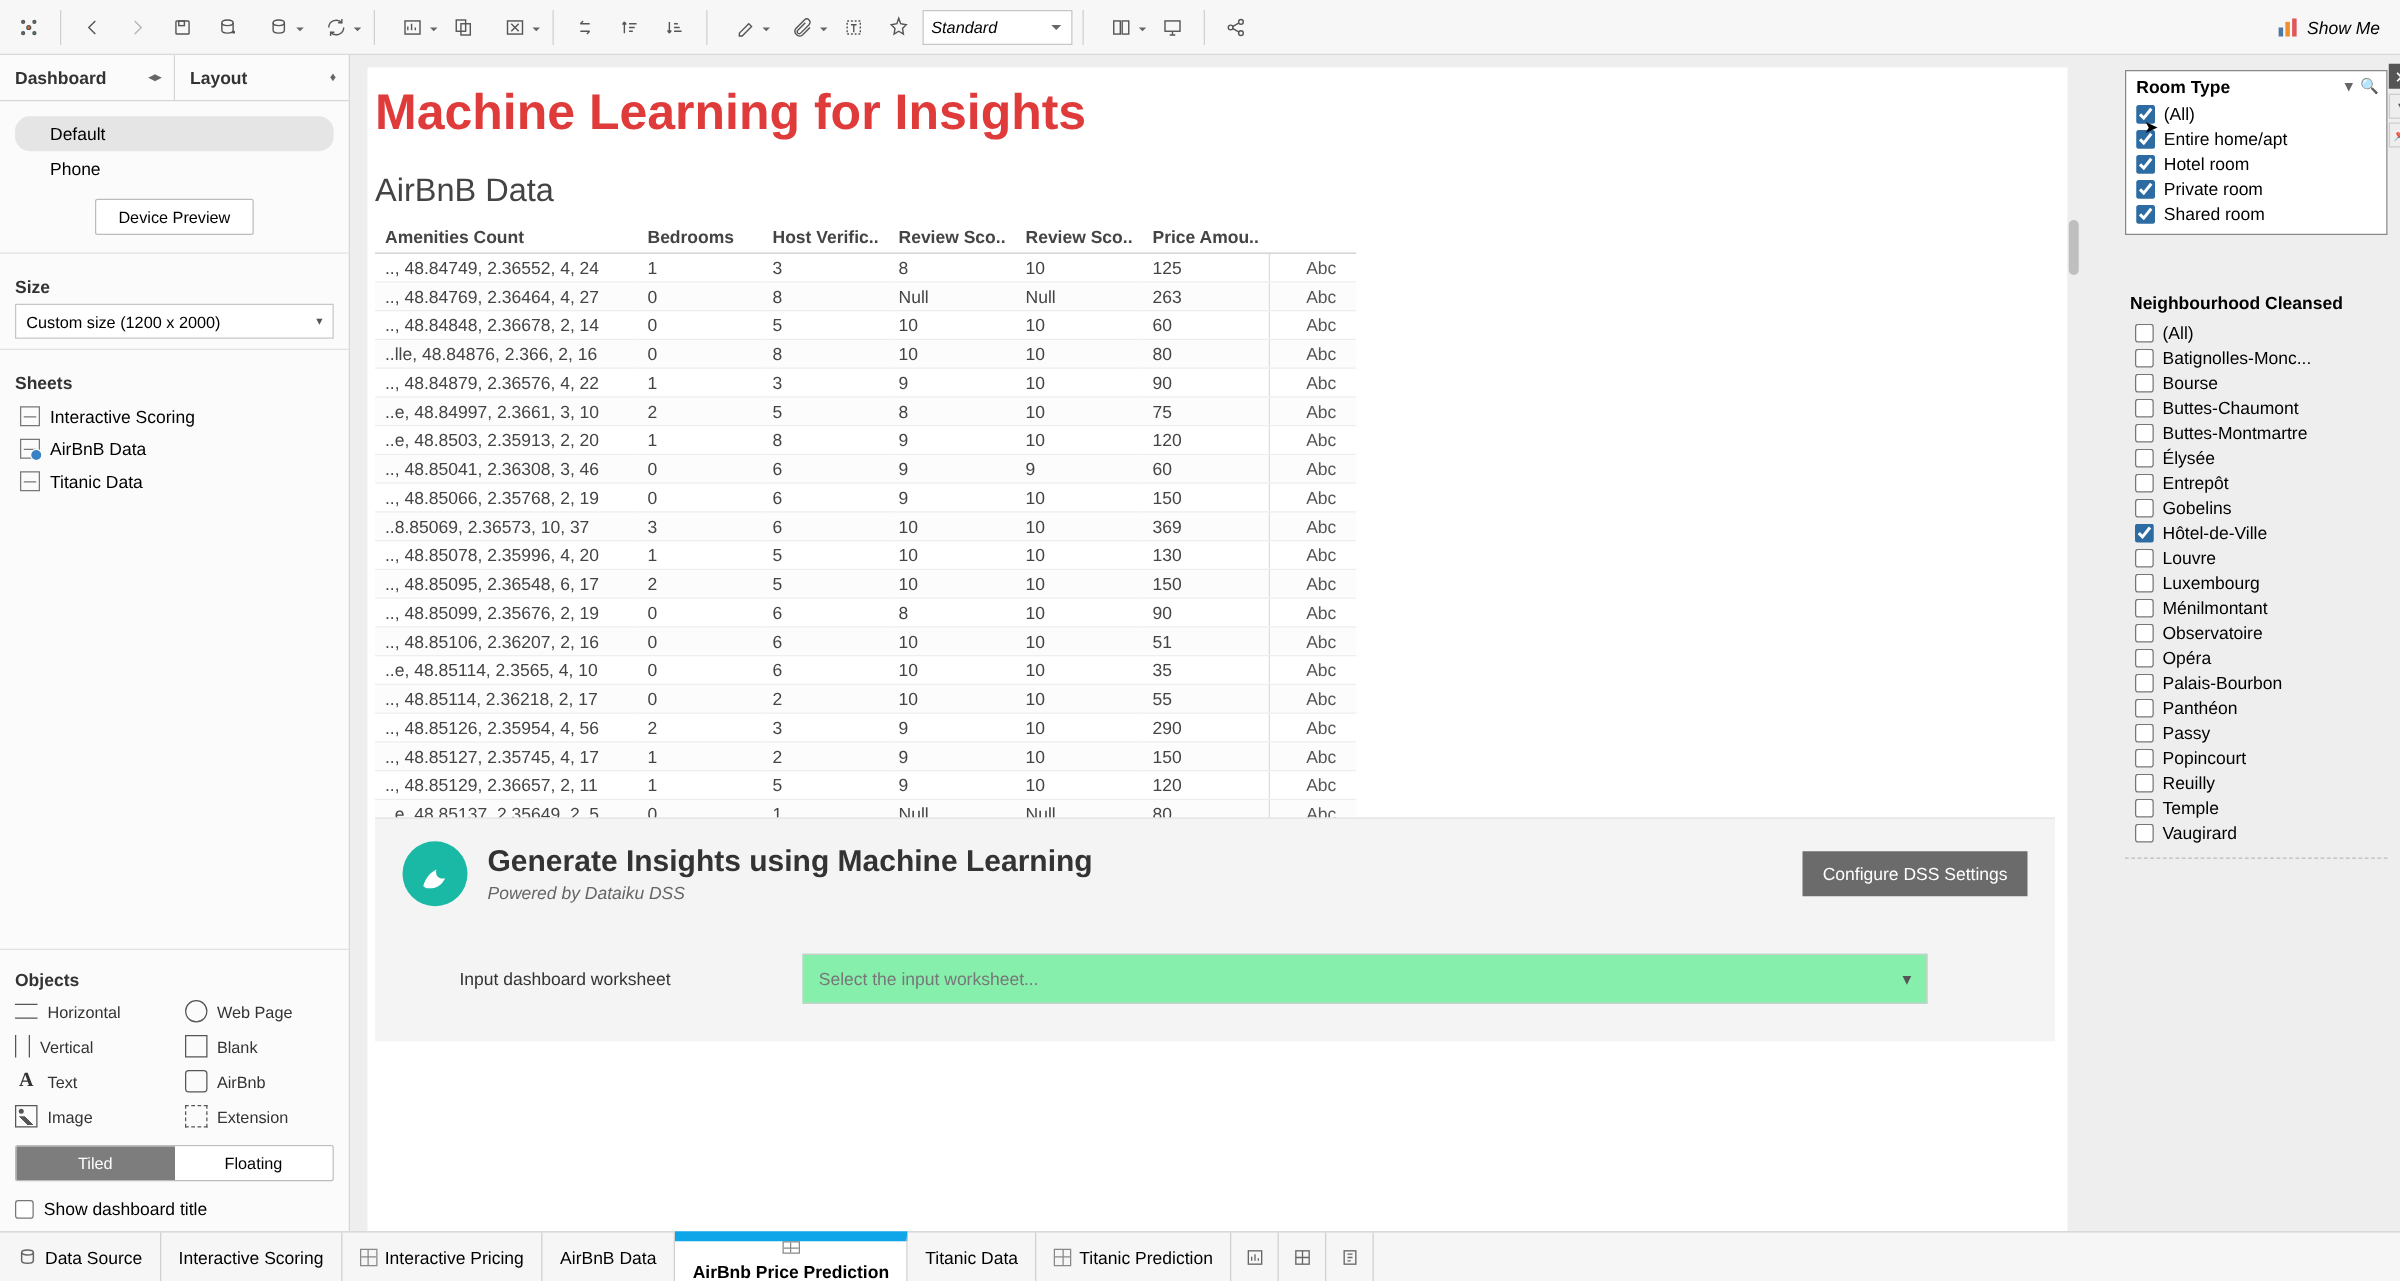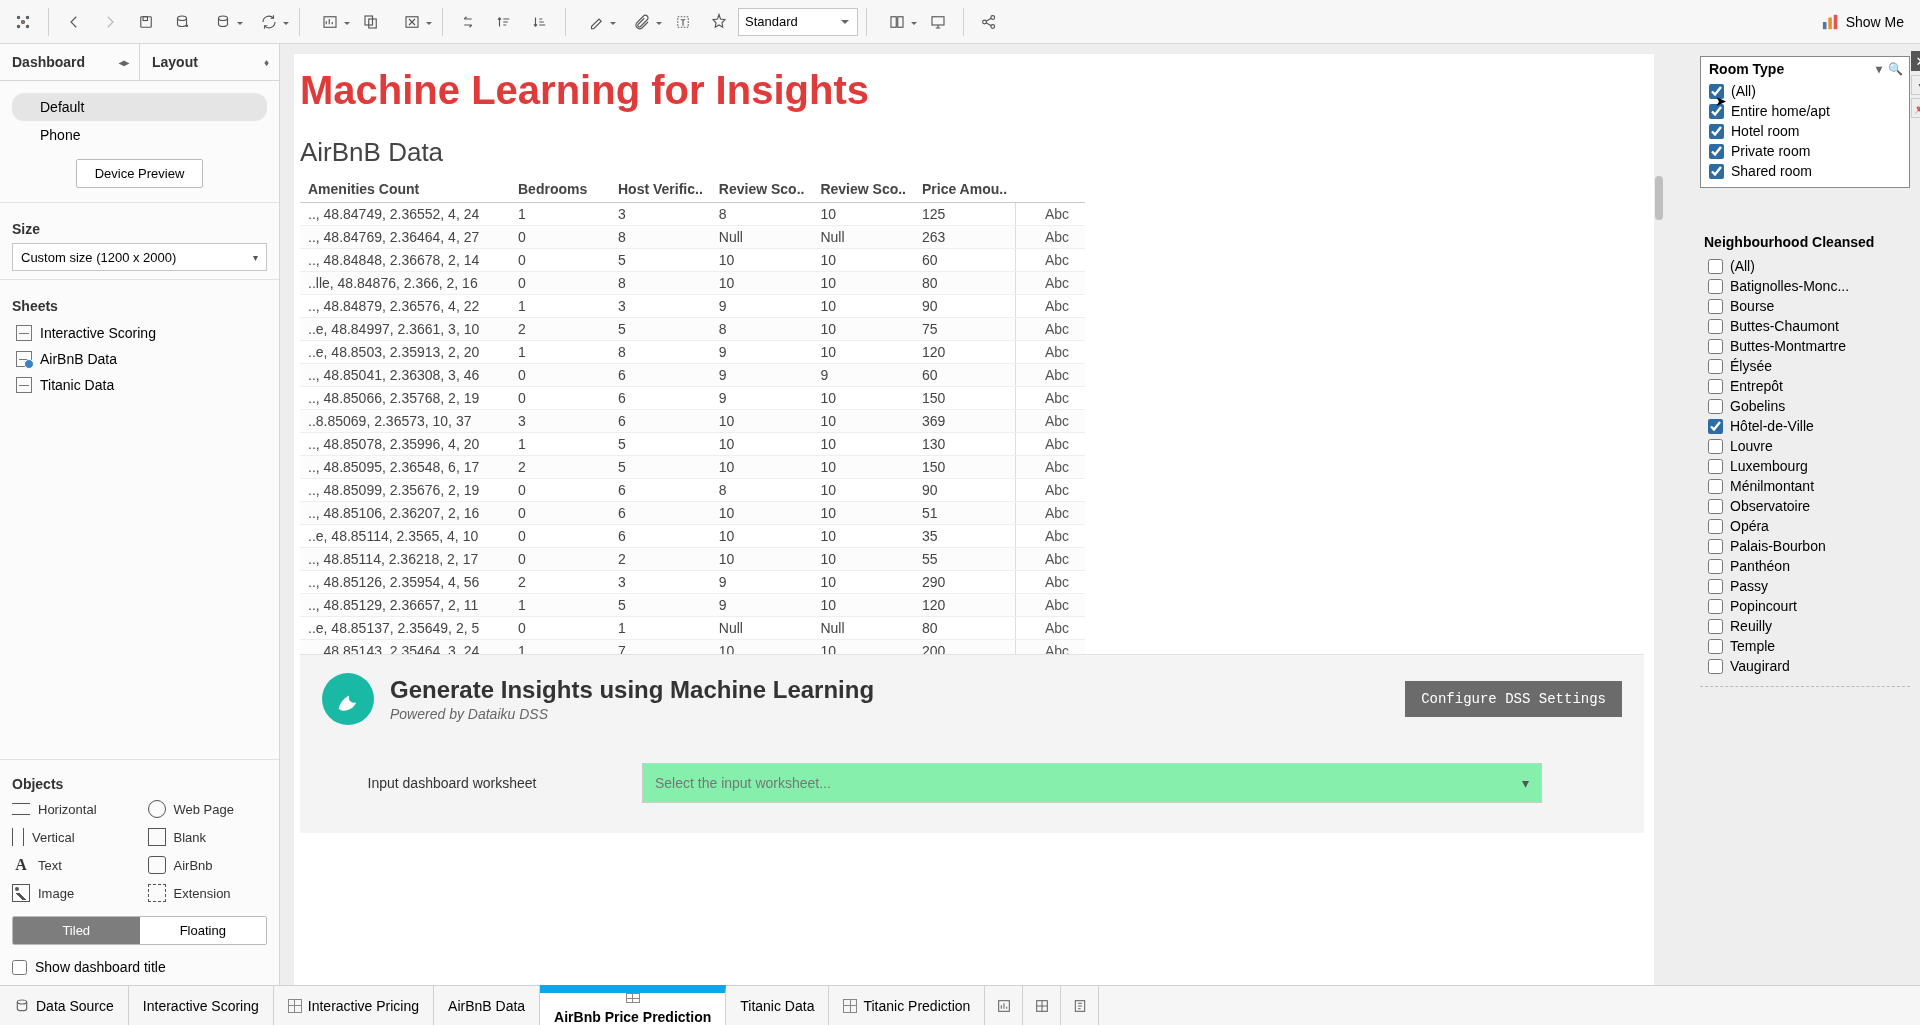--- a/index.html
+++ b/index.html
@@ -1,19 +1,19 @@
 <!DOCTYPE html>
 <html><head>
 <meta charset="utf-8">
 <style>
 * { margin:0; padding:0; box-sizing:border-box; font-family:-apple-system,BlinkMacSystemFont,"Segoe UI",Arial,sans-serif; }
 body { background:#f7f7f7; width:1920px; height:1025px; overflow:hidden; position:relative; }
 
 
-.toolbar { height:44px; background:#f7f7f7; border-bottom:1px solid #d9d9d9; display:flex; align-items:center; padding:0 6px; gap:2px; }
+.toolbar { height:44px; background:#f7f7f7; border-bottom:1px solid #d9d9d9; display:flex; align-items:center; padding:0 6px; gap:2px;font-style:italic; }
 .toolbar-sep { width:1px; height:28px; background:#d0d0d0; margin:0 6px; }
 .tb-btn { width:34px; height:34px; display:flex; align-items:center; justify-content:center; color:#555; cursor:pointer; border-radius:2px; }
 .tb-btn svg { width:18px; height:18px; stroke:currentColor; fill:none; stroke-width:1.5; }
 .tb-dd { position:relative; width:44px; }
 .tb-dd::after { content:""; position:absolute; right:2px; top:50%; border:3px solid transparent; border-top-color:#666; }
 .style-select { height:28px; width:120px; border:1px solid #c6c6c6; background:#fff; font-size:13px; padding:0 6px; position:relative; display:flex; align-items:center; }
 .style-select::after { content:""; position:absolute; right:8px; top:50%; transform:translateY(-2px); border:4px solid transparent; border-top-color:#666; }
 .showme { margin-left:auto; display:flex; align-items:center; gap:6px; font-size:14px; padding:0 10px; cursor:pointer; }
 .showme-icon { width:18px; height:18px; }
 
@@ -73,21 +73,21 @@
 .vscroll { position:absolute; right:-10px; top:0; width:10px; height:540px; background:#eee; }
 .vscroll .thumb { position:absolute; left:1px; right:1px; top:0; height:44px; background:#bfbfbf; border-radius:4px; }
 
 
 .insight-card { position:absolute; left:6px; right:10px; top:600px; background:#f4f4f4; border-top:1px solid #e2e2e2; padding:18px 22px 30px; }
 .insight-head { display:flex; align-items:center; gap:16px; }
 .ins-logo { width:52px; height:52px; border-radius:50%; background:#1ab9a6; display:flex; align-items:center; justify-content:center; }
 .ins-logo svg { width:28px; height:28px; fill:#fff; }
 .ins-title { font-size:24px; font-weight:600; color:#333; }
 .ins-sub { font-size:14px; font-style:italic; color:#666; margin-top:2px; }
-.cfg-btn { margin-left:auto; background:#6b6b6b; color:#fff; border:none; padding:10px 16px; font-size:14px; cursor:pointer;font-family:Liberation Mono, monospace; }
+.cfg-btn { margin-left:auto; background:#6b6b6b; color:#fff; border:none; padding:10px 16px; font-size:14px; cursor:pointer; }
 .ins-row2 { display:flex; align-items:center; margin-top:38px; gap:60px; }
 .ins-label { font-size:14px; color:#333; flex:0 0 260px; text-align:center; }
 .ins-select { flex:1; max-width:900px; height:40px; border:0.5px solid #ccc; background:#86efac; display:flex; align-items:center; padding:0 12px; color:#777; font-size:14px; position:relative; }
 .ins-select::after { content:"▾"; position:absolute; right:12px; color:#555; }
 
 
 .filter-panel { position:absolute; right:10px; background:#fff; border:1px solid #888; font-size:14px; }
 .fp-room { top:12px; width:210px; }
 .fp-head { display:flex; align-items:center; padding:4px 6px 2px 8px; font-weight:700; }
 .fp-head .ficons { margin-left:auto; display:flex; gap:6px; color:#666; }
@@ -502,20 +502,29 @@
             <tr>
               <td>.., 48.85126, 2.35954, 4, 56</td>
               <td>2</td>
               <td>3</td>
               <td>9</td>
               <td>10</td>
               <td>290</td>
               <td class="abc">Abc</td>
             </tr>
             <tr>
+              <td>.., 48.85127, 2.35745, 4, 17</td>
+              <td>1</td>
+              <td>2</td>
+              <td>9</td>
+              <td>10</td>
+              <td>150</td>
+              <td class="abc">Abc</td>
+            </tr>
+            <tr>
               <td>.., 48.85129, 2.36657, 2, 11</td>
               <td>1</td>
               <td>5</td>
               <td>9</td>
               <td>10</td>
               <td>120</td>
               <td class="abc">Abc</td>
             </tr>
             <tr>
               <td>..e, 48.85137, 2.35649, 2, 5</td>

